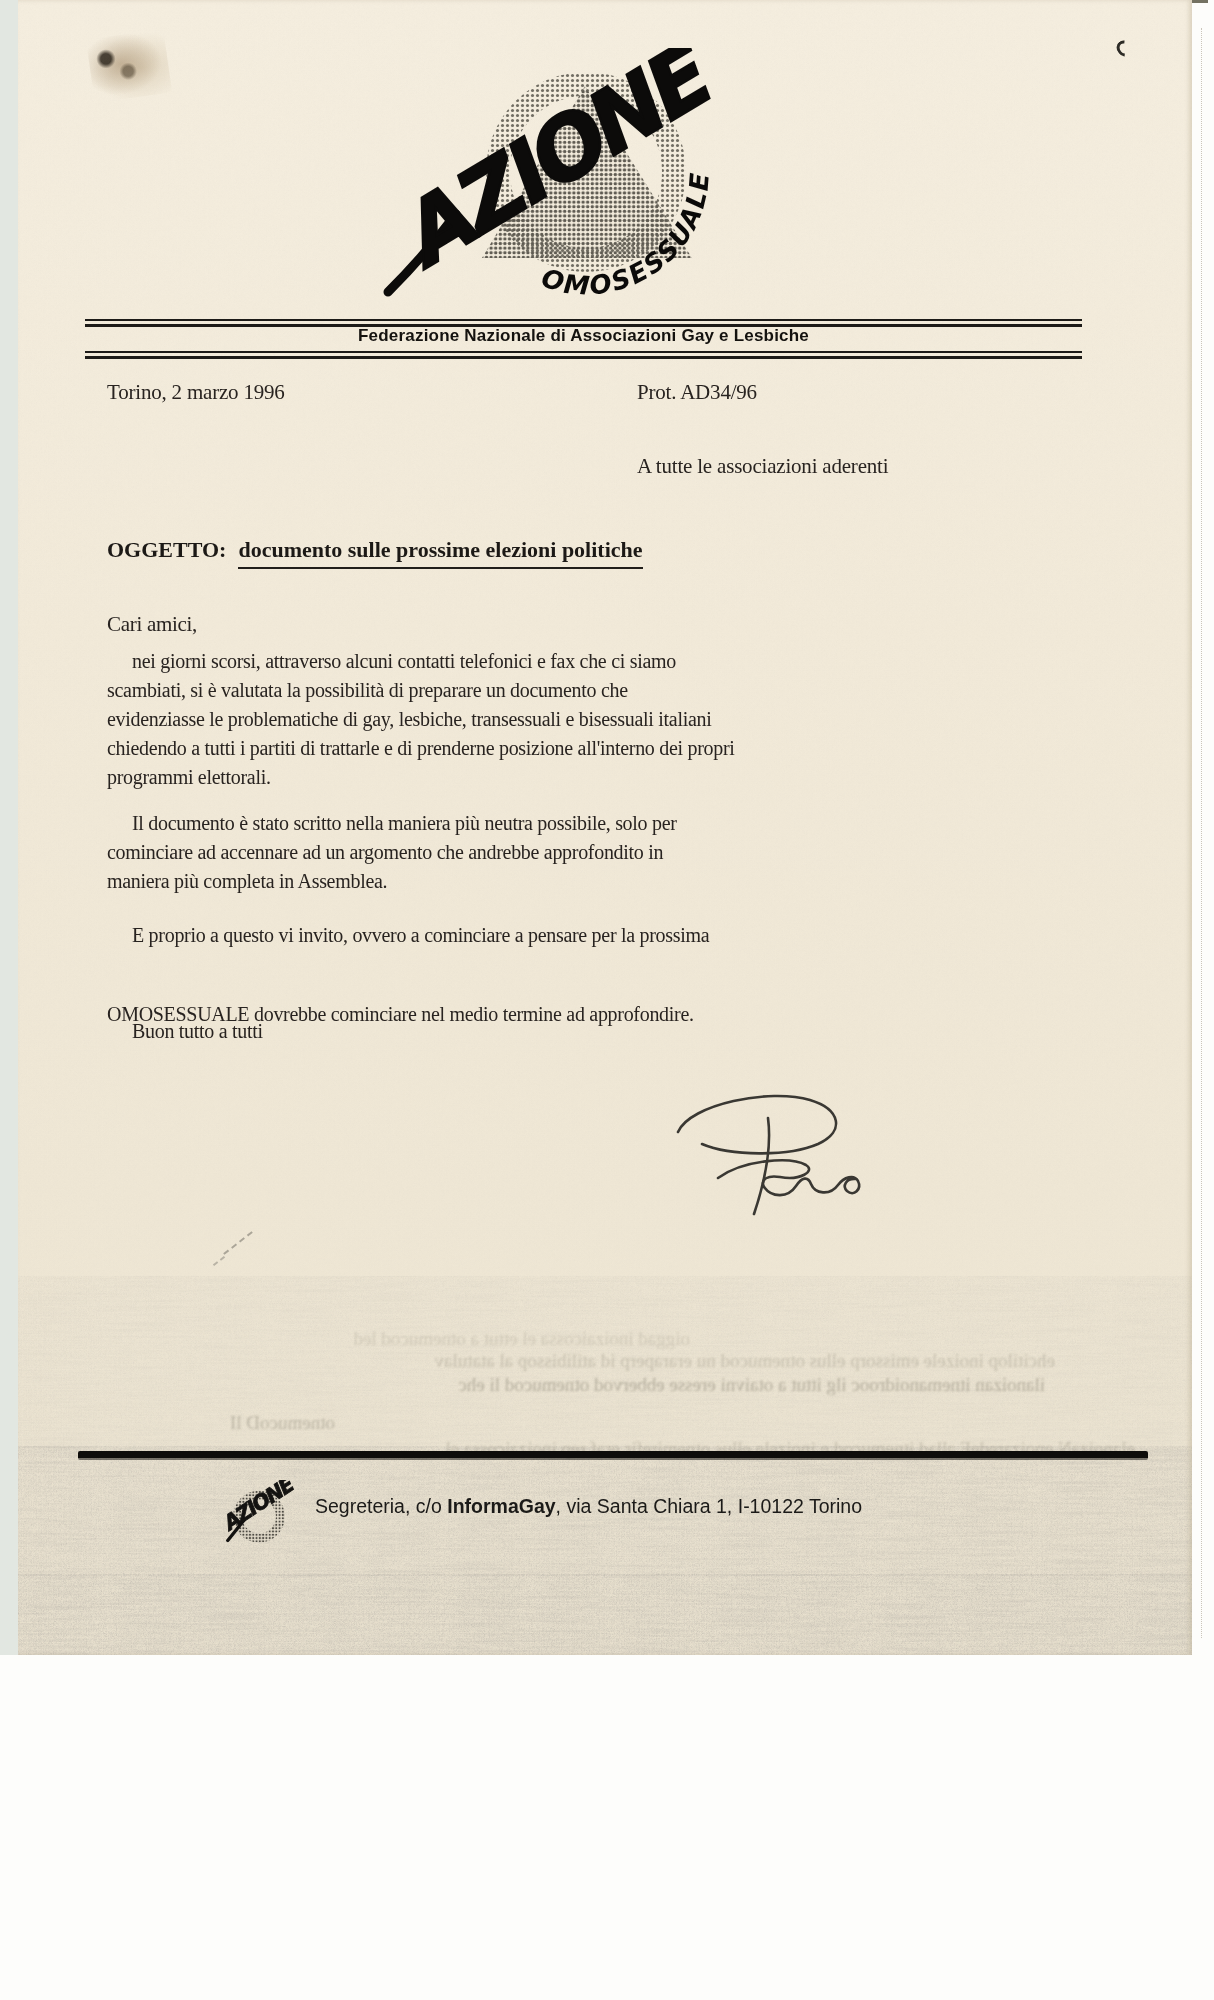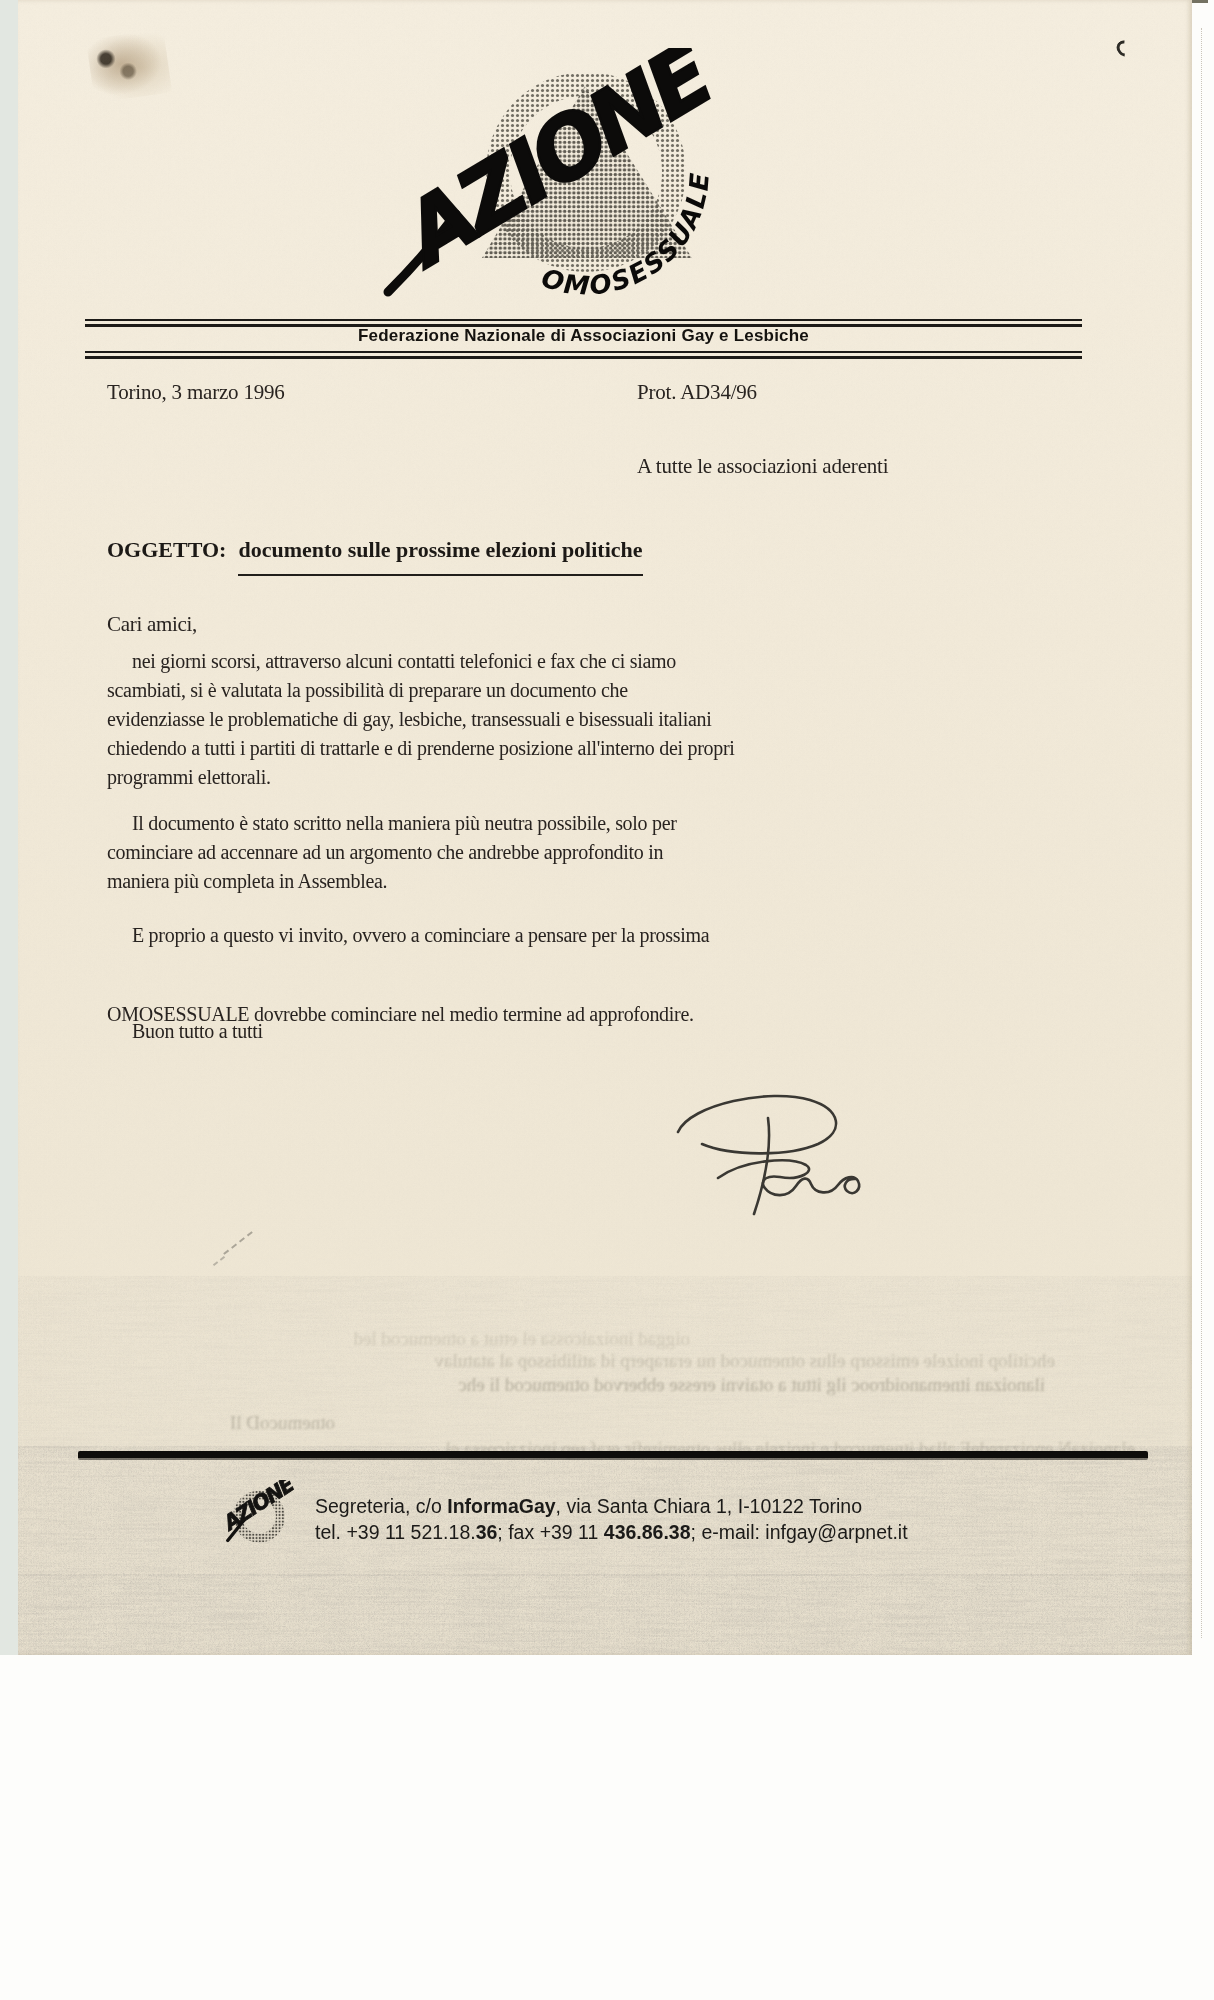--- a/index.html
+++ b/index.html
@@ -25,21 +25,21 @@
   .rule-double{position:absolute;left:85px;width:997px;height:8px;
       background:linear-gradient(#1d1b18 0 2.5px,rgba(0,0,0,0) 2.5px 5.5px,#1d1b18 5.5px 8px);}
   .banner-text{position:absolute;left:85px;top:326px;width:997px;text-align:center;
       font-family:"Liberation Sans",sans-serif;font-weight:bold;font-size:17px;color:#14120f;letter-spacing:.2px;}
 
   
   .ltr{position:absolute;color:#282320;font-size:21px;white-space:nowrap;letter-spacing:-.2px;}
   .body-line{position:absolute;left:107px;color:#282320;font-size:20px;white-space:nowrap;letter-spacing:-.3px;}
   .indent{padding-left:25px;}
   .subject{position:absolute;left:107px;top:537px;font-size:22px;font-weight:bold;color:#1c1916;white-space:nowrap;}
-  .subject .u{border-bottom:2.5px solid #211e1a;padding-bottom:12px;margin-left:12px;}
+  .subject .u{border-bottom:2.5px solid #211e1a;padding-bottom:5px;margin-left:12px;}
 
   
   .bleed{position:absolute;transform:scaleX(-1);filter:blur(1.2px);color:#6f6a5a;
       font-size:19px;white-space:nowrap;overflow:hidden;font-family:"Liberation Serif",serif;}
 
   .bottom-rule{position:absolute;left:78px;top:1451px;width:1070px;height:9px;
       background:linear-gradient(#0e0d0b 0 7px,rgba(14,13,11,.5) 7px 9px);border-radius:2px;}
 
   .footer-line{position:absolute;left:315px;font-family:"Liberation Sans",sans-serif;
       font-size:19.5px;color:#1b1a18;white-space:nowrap;}
@@ -109,21 +109,21 @@
     <path id="omoArc" d="M 180 237 A 122 122 0 0 0 348 113" fill="none"></path>
     <text font-family="DejaVu Sans, sans-serif" font-style="italic" font-weight="bold" font-size="26" letter-spacing="2" fill="#0b0a09">
       <textPath href="#omoArc">OMOSESSUALE</textPath>
     </text>
   </svg>
 
   <div class="rule-double z2" style="top:319px;"></div>
   <div class="banner-text z2">Federazione Nazionale di Associazioni Gay e Lesbiche</div>
   <div class="rule-double z2" style="top:351px;"></div>
 
-  <div class="ltr z2" style="left:107px;top:380px;">Torino, 3 marzo 1996</div>
+  <div class="ltr z2" style="left:107px;top:380px;">Torino, 2 marzo 1996</div>
   <div class="ltr z2" style="left:637px;top:380px;">Prot. AD34/96</div>
   <div class="ltr z2" style="left:637px;top:454px;">A tutte le associazioni aderenti</div>
 
   <div class="subject z2">
     <span>OGGETTO:</span><span class="u">documento sulle prossime elezioni politiche</span>
   </div>
 
   <div class="body-line z2" style="top:612px;font-size:21px;">Cari amici,</div>
 
   <div class="body-line indent z2" style="top:650px;">nei giorni scorsi, attraverso alcuni contatti telefonici e fax che ci siamo</div>
@@ -168,17 +168,14 @@
       </pattern>
     </defs>
     <circle cx="45" cy="44" r="26" fill="none" stroke="url(#dotsMini)" stroke-width="11"></circle>
     <path d="M 7 73 L 27 48" stroke="#141311" stroke-width="4" stroke-linecap="round" fill="none"></path>
     <text x="7" y="59" transform="rotate(-33 12 56)" font-family="DejaVu Sans, sans-serif" font-style="italic" font-weight="bold" font-size="25" letter-spacing="-2" fill="#141311" stroke="#141311" stroke-width="1">AZIONE</text>
   </svg>
 
   <div class="footer-line z3" style="top:1495px;">
     <span>Segreteria, c/o </span><span class="fb">InformaGay</span><span>, via Santa Chiara 1, I-10122 Torino</span>
   </div>
-  <div class="footer-line z3" style="top:1521px;">
-    <span>tel. +39 11 521.18.</span><span class="fb">36</span><span>; fax +39 11 </span><span class="fb">436.86.38</span><span>; e-mail: infgay@arpnet.it</span>
-  </div>
 
 </div>
 
 </body></html>

